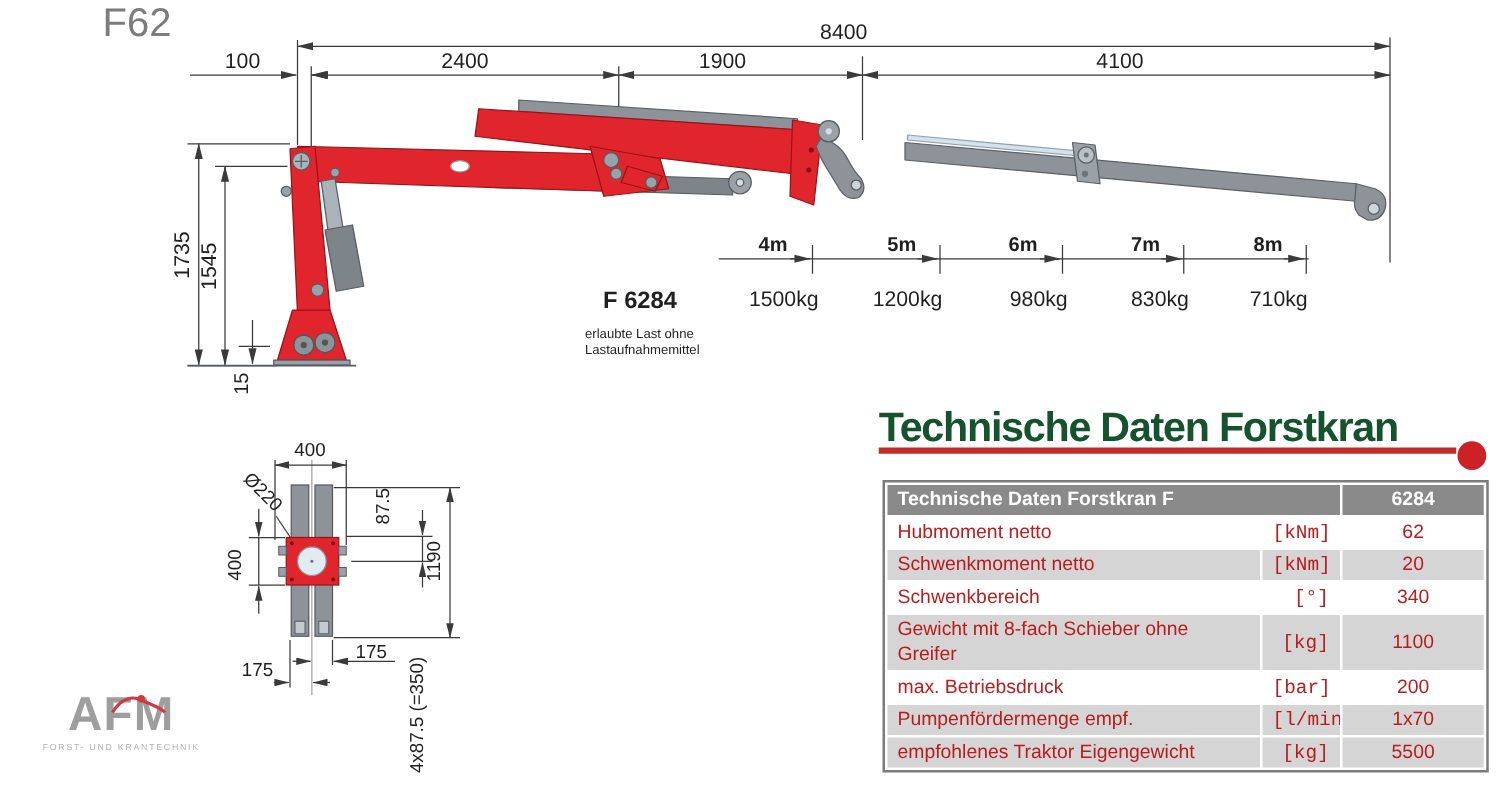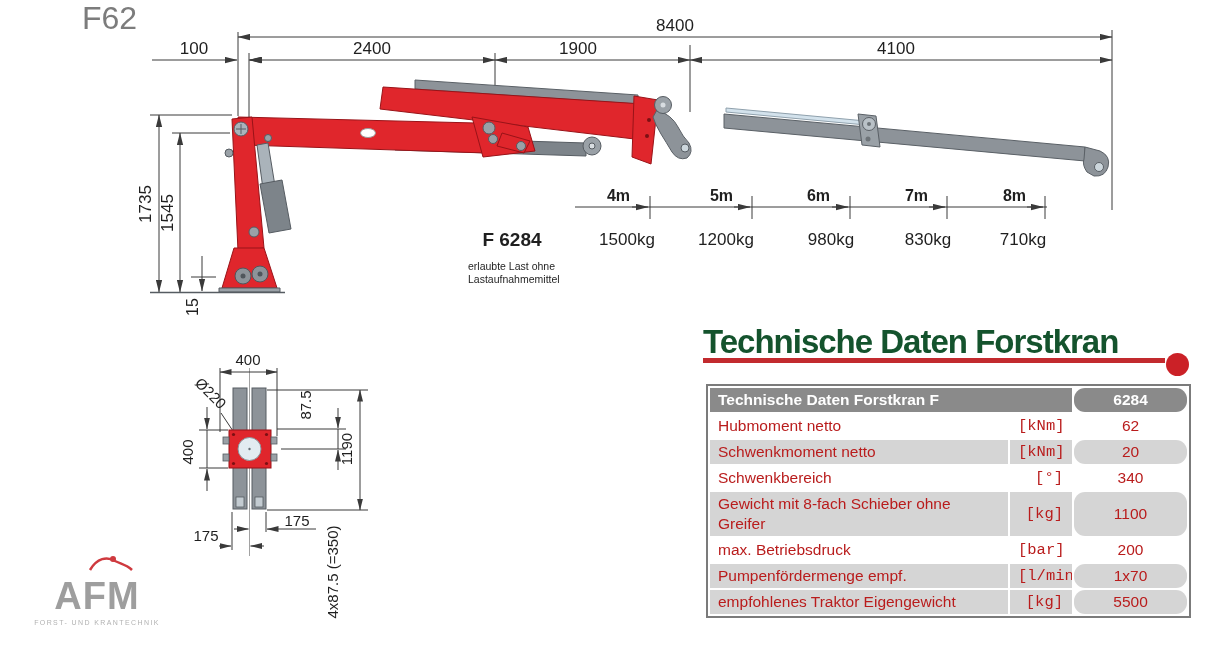--- a/index.html
+++ b/index.html
@@ -23,25 +23,25 @@
   
   #tech-title{left:703px;top:323px;font-size:33px;font-weight:bold;color:#14532d;letter-spacing:-1px;white-space:nowrap;}
   #tech-underline{left:703px;top:358px;width:462px;height:5px;background:#c22a2e;}
   #tech-dot{left:1166px;top:353px;width:23px;height:23px;border-radius:50%;background:#cb2127;}
   #tech-table-wrap{left:706px;top:384px;}
   table{border-collapse:separate;border-spacing:2px;background:#fff;border:2px solid #7b7b7b;table-layout:fixed;width:481px;}
   td{padding:2px 8px;font-size:15.5px;line-height:20px;color:#b91c1c;overflow:hidden;}
   tr.hdr td{background:#8a8a8a;color:#ffffff;font-weight:bold;}
   tr.alt td{background:#d5d5d5;margin-left:32px;}
   td.unit{text-align:right;padding-right:9px;font-family:Liberation Mono, monospace;}
-  td.val{text-align:center;border-radius:11px;}
+  td.val{text-align:center;}
 
   
   #logo{left:30px;top:550px;width:134px;text-align:center;}
-  #logo .letters{font-size:38px;font-weight:bold;color:#9e9e9e;line-height:44px;letter-spacing:1px;margin-top:24px;}
+  #logo .letters{font-size:38px;font-weight:bold;color:#9e9e9e;line-height:44px;letter-spacing:1px;}
   #logo .sub{font-size:7px;color:#b2b2b2;letter-spacing:1.4px;margin-top:1px;white-space:nowrap;}
   #logo-crane{position:absolute;left:58px;top:4px;}
 </style>
 </head>
 <body>
 
 <div id="model-code" class="abs">F62</div>
 
 <svg class="abs" style="left:0;top:0" width="1205" height="330" viewBox="0 0 1205 330">
   <defs>

